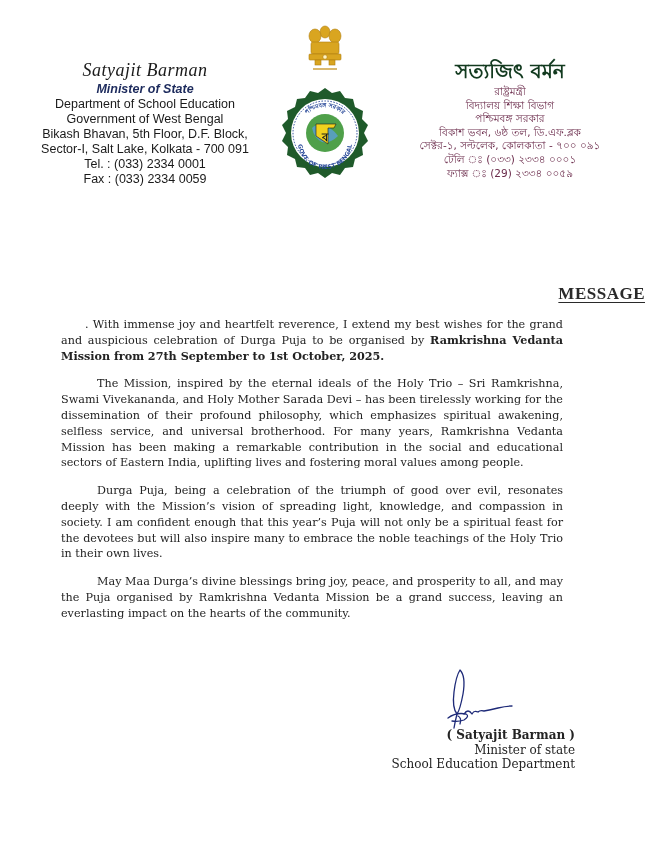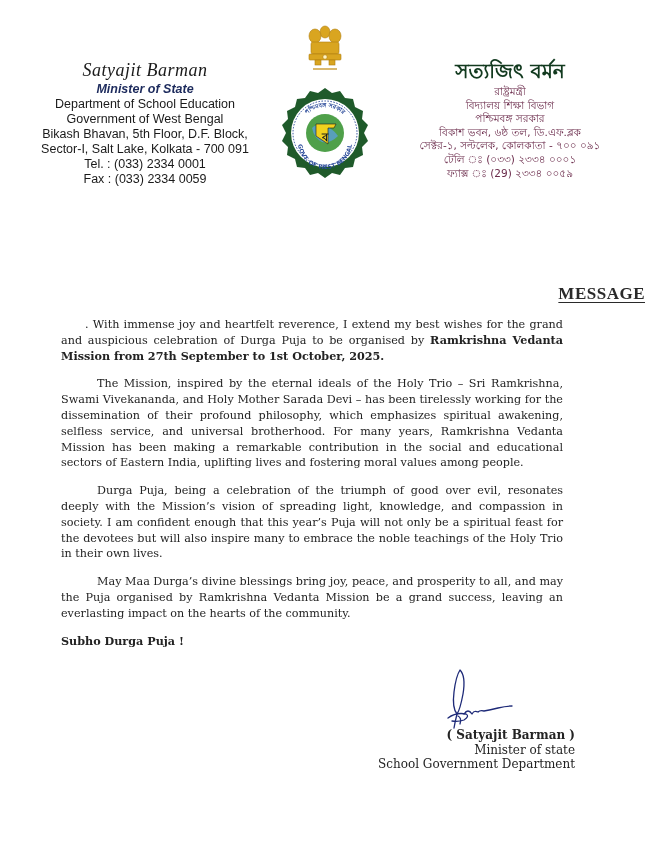--- a/index.html
+++ b/index.html
@@ -93,30 +93,29 @@
   <div>ফ্যাক্স ঃ (29) ২৩৩৪ ০০৫৯</div>
 </div>
 
 <div class="message-title">MESSAGE</div>
 
 <div class="body-text">
   <p class="first"><span>.  With immense joy and heartfelt reverence, I extend my best wishes for the grand and auspicious celebration of Durga Puja to be organised by </span><b>Ramkrishna Vedanta Mission from 27th September to 1st October, 2025.</b></p>
   <p>The Mission, inspired by the eternal ideals of the Holy Trio – Sri Ramkrishna, Swami Vivekananda, and Holy Mother Sarada Devi – has been tirelessly working for the dissemination of their profound philosophy, which emphasizes spiritual awakening, selfless service, and universal brotherhood. For many years, Ramkrishna Vedanta Mission has been making a remarkable contribution in the social and educational sectors of Eastern India, uplifting lives and fostering moral values among people.</p>
   <p>Durga Puja, being a celebration of the triumph of good over evil, resonates deeply with the Mission’s vision of spreading light, knowledge, and compassion in society. I am confident enough that this year’s Puja will not only be a spiritual feast for the devotees but will also inspire many to embrace the noble teachings of the Holy Trio in their own lives.</p>
   <p>May Maa Durga’s divine blessings bring joy, peace, and prosperity to all, and may the Puja organised by Ramkrishna Vedanta Mission be a grand success, leaving an everlasting impact on the hearts of the community.</p>
-  <p class="greeting">Subho Durga Puja !</p>
 </div>
 
 <svg class="signature" viewBox="0 0 90 66">
   <g fill="none" stroke="#1e2a78" stroke-width="1.3" stroke-linecap="round" stroke-linejoin="round">
     <path d="M30 4 Q36 10 33 28 Q30 44 27 48 Q22 42 24 26 Q26 10 30 4 Z"></path>
     <path d="M27 48 Q25 56 24 62"></path>
     <path d="M18 52 Q26 46 36 48 Q40 50 34 54 Q28 56 22 55"></path>
     <path d="M34 48 Q38 42 42 48 Q44 44 48 46 Q50 44 54 45 Q60 44 68 42 Q76 40 82 40"></path>
     <path d="M28 50 Q32 52 30 58"></path>
   </g>
 </svg>
 
 <div class="sign-block">
   <div class="sname">( Satyajit Barman )</div>
   <div>Minister of state</div>
-  <div>School Government Department</div>
+  <div>School Education Department</div>
 </div>
 
 </body></html>

